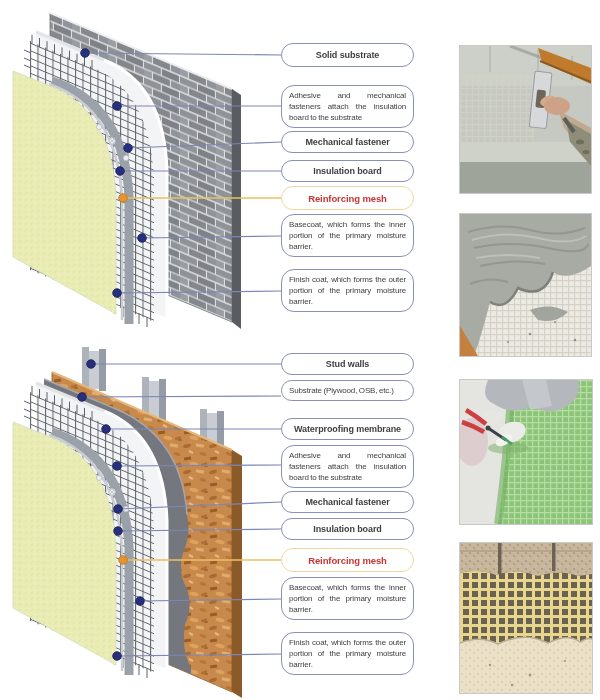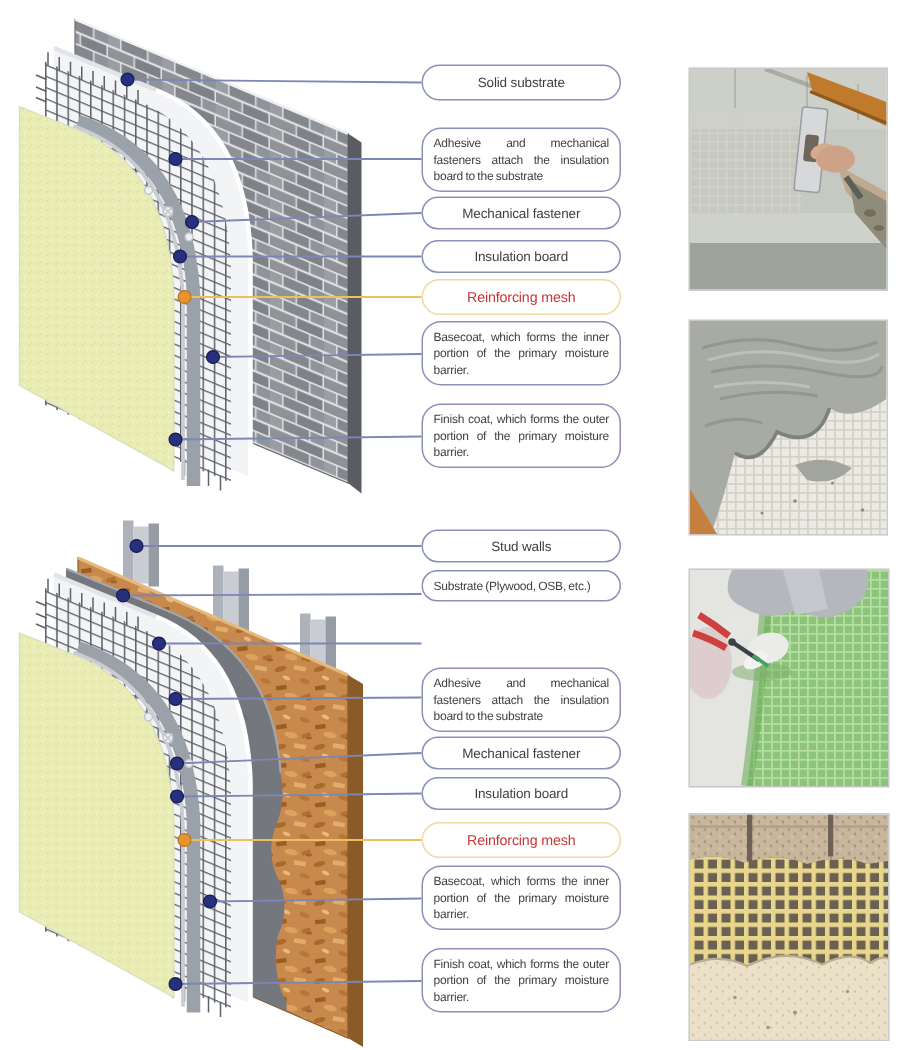--- a/index.html
+++ b/index.html
@@ -2,21 +2,21 @@
 <html><head>
 <meta charset="utf-8">
 <style>
   html,body{margin:0;padding:0;background:#fff;}
   #canvas{position:relative;width:600px;height:700px;background:#fff;overflow:hidden;
           font-family:"Liberation Sans",sans-serif;}
   #diagram-svg{position:absolute;left:0;top:0;z-index:1;}
   .co{position:absolute;left:281px;width:133px;box-sizing:border-box;background:#fff;
       border:1.5px solid #8a90b8;color:#3f3f3f;z-index:2;}
   .pill{border-radius:12px;display:flex;align-items:center;justify-content:center;
-        font-size:9px;font-weight:normal;text-align:center;letter-spacing:-0.1px;}
+        font-size:9px;font-weight:bold;text-align:center;letter-spacing:-0.1px;}
   .para{border-radius:13px;padding:4px 7px;font-size:8px;font-weight:normal;line-height:11px;
         text-align:justify;letter-spacing:-0.15px;word-spacing:-0.5px;}
   .hl{border-color:#efd9a0;color:#c83535;}
   .photo{position:absolute;left:459px;z-index:2;border:1px solid #c9c9c9;background:#eee;
          box-sizing:content-box;}
   .photo svg{display:block;}
 </style>
 </head>
 <body>
 
@@ -170,20 +170,21 @@
 <div class="co pill" style="top:43px;height:24px;">Solid substrate</div>
 <div class="co para" style="top:85px;">Adhesive and mechanical fasteners attach the insulation board to the substrate</div>
 <div class="co pill" style="top:131px;height:22px;">Mechanical fastener</div>
 <div class="co pill" style="top:160px;height:22px;">Insulation board</div>
 <div class="co pill hl" style="top:186px;height:24px;font-size:9.5px;">Reinforcing mesh</div>
 <div class="co para" style="top:214px;">Basecoat, which forms the inner portion of the primary moisture barrier.</div>
 <div class="co para" style="top:269px;">Finish coat, which forms the outer portion of the primary moisture barrier.</div>
 
 <div class="co pill" style="top:353px;height:22px;">Stud walls</div>
 <div class="co para" style="top:380px;">Substrate (Plywood, OSB, etc.)</div>
+<div class="co pill" style="top:418px;height:22px;">Waterproofing membrane</div>
 <div class="co para" style="top:445px;">Adhesive and mechanical fasteners attach the insulation board to the substrate</div>
 <div class="co pill" style="top:491px;height:22px;">Mechanical fastener</div>
 <div class="co pill" style="top:518px;height:22px;">Insulation board</div>
 <div class="co pill hl" style="top:548px;height:24px;font-size:9.5px;">Reinforcing mesh</div>
 <div class="co para" style="top:577px;">Basecoat, which forms the inner portion of the primary moisture barrier.</div>
 <div class="co para" style="top:632px;">Finish coat, which forms the outer portion of the primary moisture barrier.</div>
 
 <div class="photo" style="top:45px;width:131px;height:147px;">
   <svg width="131" height="147" viewBox="0 0 131 147">
     <rect width="131" height="147" fill="#c6c9c1"></rect>

